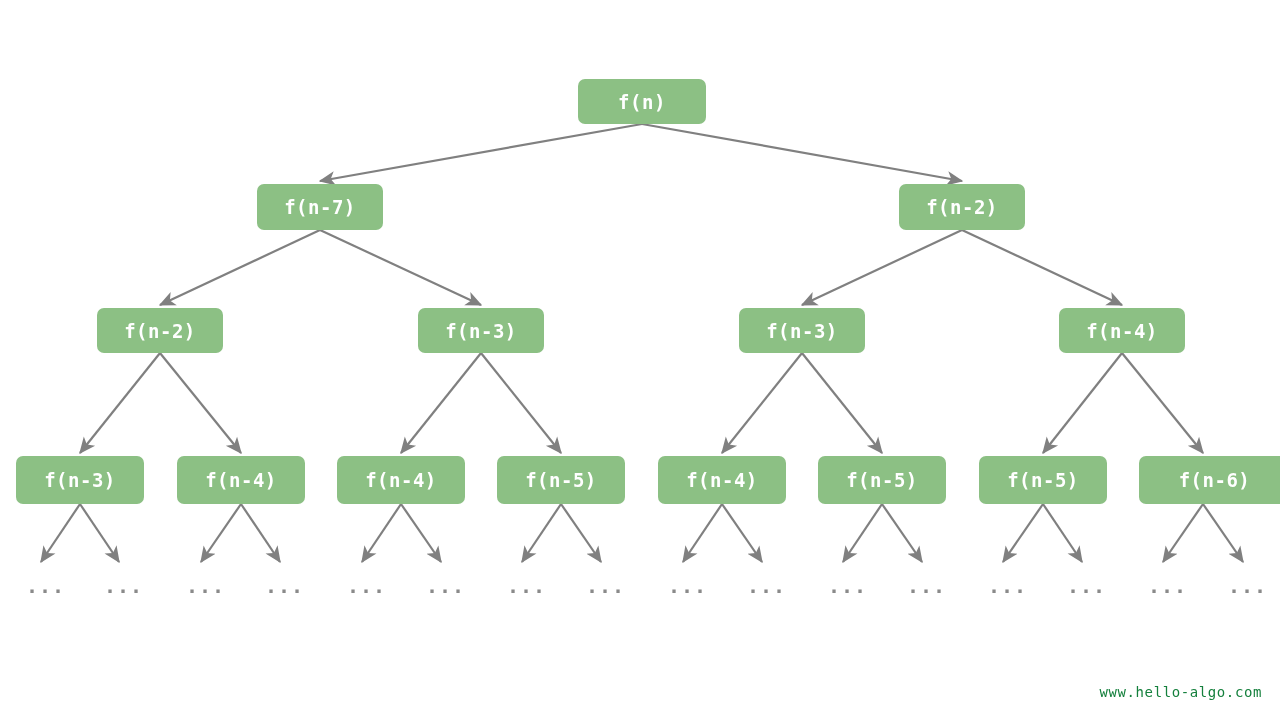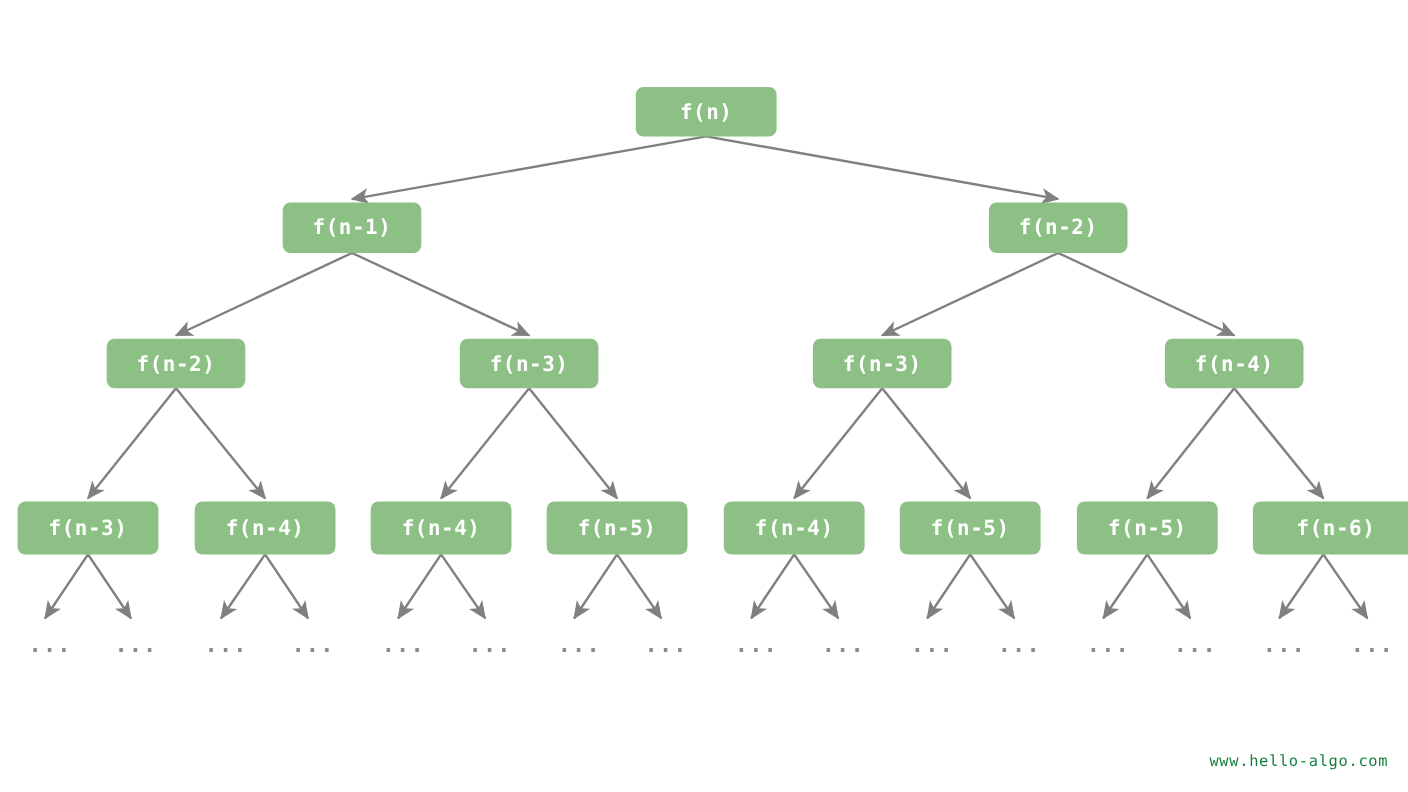--- a/index.html
+++ b/index.html
@@ -107,21 +107,21 @@
         <line x1="882" y1="504" x2="922" y2="562" stroke="#808080" stroke-width="2.2" stroke-linecap="butt" marker-end="url(#arrowhead)"></line>
         <line x1="1043" y1="504" x2="1003" y2="562" stroke="#808080" stroke-width="2.2" stroke-linecap="butt" marker-end="url(#arrowhead)"></line>
         <line x1="1043" y1="504" x2="1082" y2="562" stroke="#808080" stroke-width="2.2" stroke-linecap="butt" marker-end="url(#arrowhead)"></line>
         <line x1="1203" y1="504" x2="1163" y2="562" stroke="#808080" stroke-width="2.2" stroke-linecap="butt" marker-end="url(#arrowhead)"></line>
         <line x1="1203" y1="504" x2="1243" y2="562" stroke="#808080" stroke-width="2.2" stroke-linecap="butt" marker-end="url(#arrowhead)"></line>
       </g>
   </svg>
 
   <div id="node-layer">
       <div class="node" style="left: 578px; top: 79px; width: 128px; height: 45px; background: rgb(140, 192, 132); color: rgb(255, 255, 255);">f(n)</div>
-      <div class="node" style="left: 257px; top: 184px; width: 126px; height: 46px; background: rgb(140, 192, 132); color: rgb(255, 255, 255);">f(n-1)</div>
+      <div class="node" style="left: 257px; top: 184px; width: 126px; height: 46px; background: rgb(140, 192, 132); color: rgb(255, 255, 255);">f(n-7)</div>
       <div class="node" style="left: 899px; top: 184px; width: 126px; height: 46px; background: rgb(140, 192, 132); color: rgb(255, 255, 255);">f(n-2)</div>
       <div class="node" style="left: 97px; top: 308px; width: 126px; height: 45px; background: rgb(140, 192, 132); color: rgb(255, 255, 255);">f(n-2)</div>
       <div class="node" style="left: 418px; top: 308px; width: 126px; height: 45px; background: rgb(140, 192, 132); color: rgb(255, 255, 255);">f(n-3)</div>
       <div class="node" style="left: 739px; top: 308px; width: 126px; height: 45px; background: rgb(140, 192, 132); color: rgb(255, 255, 255);">f(n-3)</div>
       <div class="node" style="left: 1059px; top: 308px; width: 126px; height: 45px; background: rgb(140, 192, 132); color: rgb(255, 255, 255);">f(n-4)</div>
       <div class="node" style="left: 16px; top: 456px; width: 128px; height: 48px; background: rgb(140, 192, 132); color: rgb(255, 255, 255);">f(n-3)</div>
       <div class="node" style="left: 177px; top: 456px; width: 128px; height: 48px; background: rgb(140, 192, 132); color: rgb(255, 255, 255);">f(n-4)</div>
       <div class="node" style="left: 337px; top: 456px; width: 128px; height: 48px; background: rgb(140, 192, 132); color: rgb(255, 255, 255);">f(n-4)</div>
       <div class="node" style="left: 497px; top: 456px; width: 128px; height: 48px; background: rgb(140, 192, 132); color: rgb(255, 255, 255);">f(n-5)</div>
       <div class="node" style="left: 658px; top: 456px; width: 128px; height: 48px; background: rgb(140, 192, 132); color: rgb(255, 255, 255);">f(n-4)</div>

